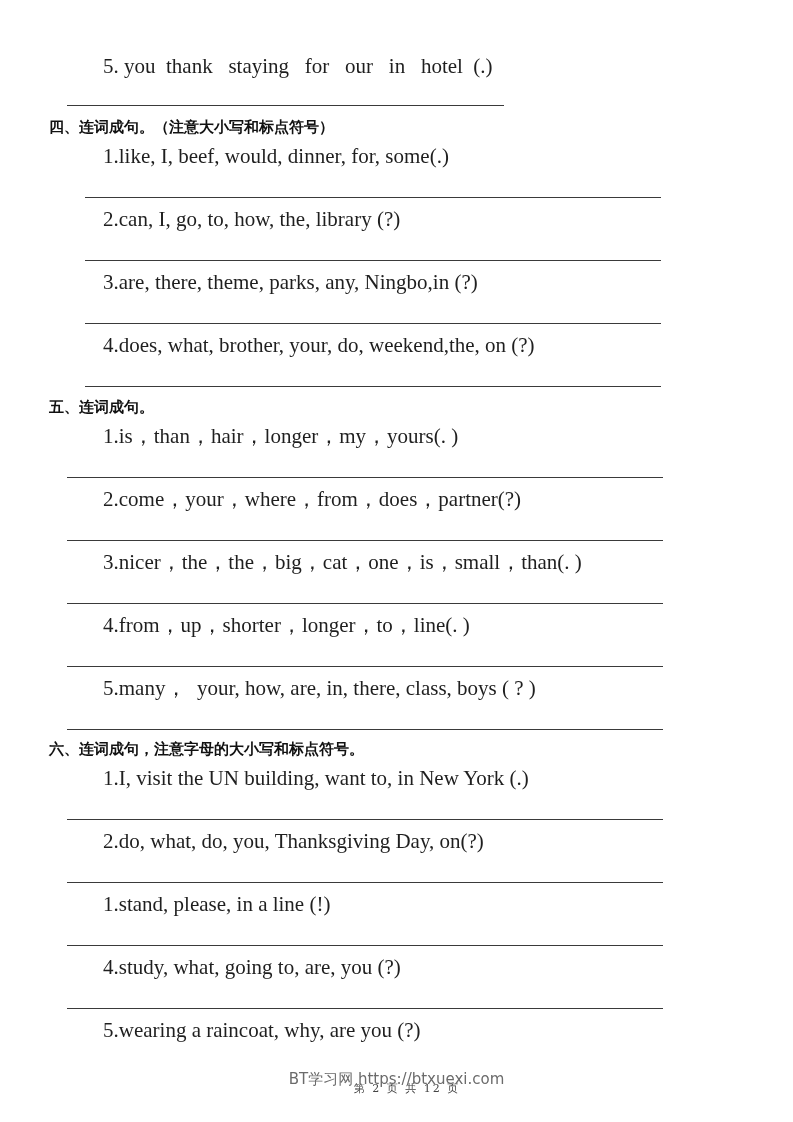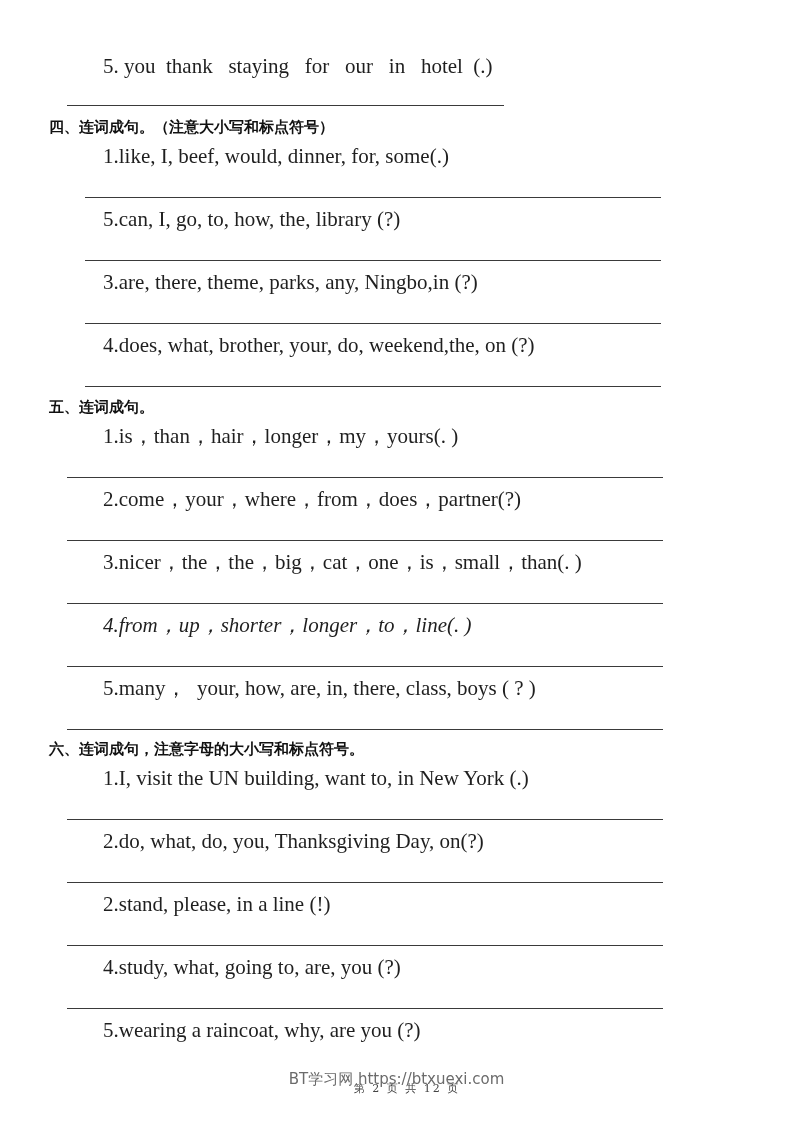--- a/index.html
+++ b/index.html
@@ -66,55 +66,55 @@
 <body>
 
 <div class="q" style="left:67px; top:54px;">5. you  thank   staying   for   our   in   hotel  (.)</div>
 <div class="line" style="left:67px; top:105px; width:437px;"></div>
 
 <div class="heading" style="top:115px;">四、连词成句。（注意大小写和标点符号）</div>
 
 <div class="q" style="left:67px; top:144px;">1.like, I, beef, would, dinner, for, some(.)</div>
 <div class="line" style="left:85px; top:197px; width:576px;"></div>
 
-<div class="q" style="left:67px; top:207px;">5.can, I, go, to, how, the, library (?)</div>
+<div class="q" style="left:67px; top:207px;">2.can, I, go, to, how, the, library (?)</div>
 <div class="line" style="left:85px; top:260px; width:576px;"></div>
 
 <div class="q" style="left:67px; top:270px;text-align:right;">3.are, there, theme, parks, any, Ningbo,in (?)</div>
 <div class="line" style="left:85px; top:323px; width:576px;"></div>
 
 <div class="q" style="left:67px; top:333px;">4.does, what, brother, your, do, weekend,the, on (?)</div>
 <div class="line" style="left:85px; top:386px; width:576px;"></div>
 
 <div class="heading" style="top:395px;">五、连词成句。</div>
 
 <div class="q" style="left:67px; top:424px;">1.is，than，hair，longer，my，yours(. )</div>
 <div class="line" style="left:67px; top:477px; width:596px;"></div>
 
 <div class="q" style="left:67px; top:487px;">2.come，your，where，from，does，partner(?)</div>
 <div class="line" style="left:67px; top:540px; width:596px;"></div>
 
 <div class="q" style="left:67px; top:550px;">3.nicer，the，the，big，cat，one，is，small，than(. )</div>
 <div class="line" style="left:67px; top:603px; width:596px;"></div>
 
-<div class="q" style="left:67px; top:613px;font-style:italic;">4.from，up，shorter，longer，to，line(. )</div>
+<div class="q" style="left:67px; top:613px;">4.from，up，shorter，longer，to，line(. )</div>
 <div class="line" style="left:67px; top:666px; width:596px;"></div>
 
 <div class="q" style="left:67px; top:676px;">5.many，  your, how, are, in, there, class, boys ( ? )</div>
 <div class="line" style="left:67px; top:729px; width:596px;"></div>
 
 <div class="heading" style="top:737px;">六、连词成句，注意字母的大小写和标点符号。</div>
 
 <div class="q" style="left:67px; top:766px;">1.I, visit the UN building, want to, in New York (.)</div>
 <div class="line" style="left:67px; top:819px; width:596px;"></div>
 
 <div class="q" style="left:67px; top:829px;">2.do, what, do, you, Thanksgiving Day, on(?)</div>
 <div class="line" style="left:67px; top:882px; width:596px;"></div>
 
-<div class="q" style="left:67px; top:892px;">2.stand, please, in a line (!)</div>
+<div class="q" style="left:67px; top:892px;">1.stand, please, in a line (!)</div>
 <div class="line" style="left:67px; top:945px; width:596px;"></div>
 
 <div class="q" style="left:67px; top:955px;">4.study, what, going to, are, you (?)</div>
 <div class="line" style="left:67px; top:1008px; width:596px;"></div>
 
 <div class="q" style="left:67px; top:1018px;">5.wearing a raincoat, why, are you (?)</div>
 
 <div class="footer-page">第 2 页 共 12 页</div>
 <div class="watermark">BT学习网 https://btxuexi.com</div>
 

